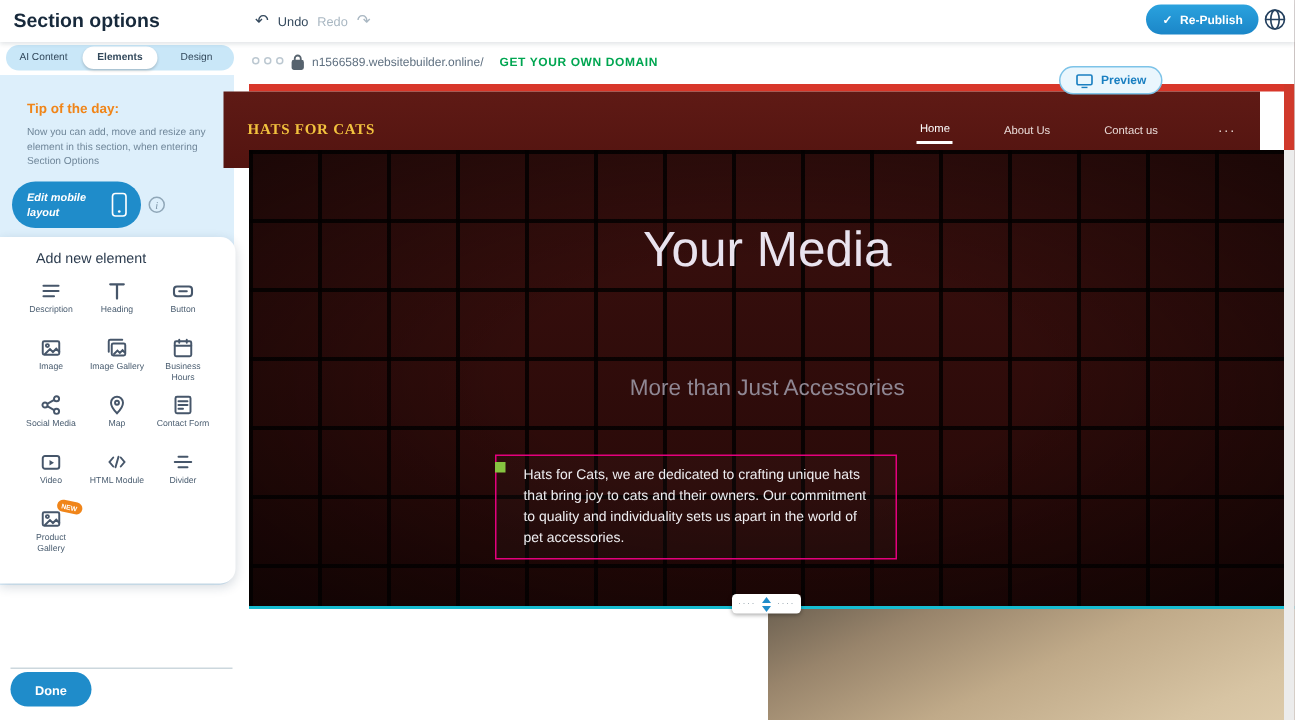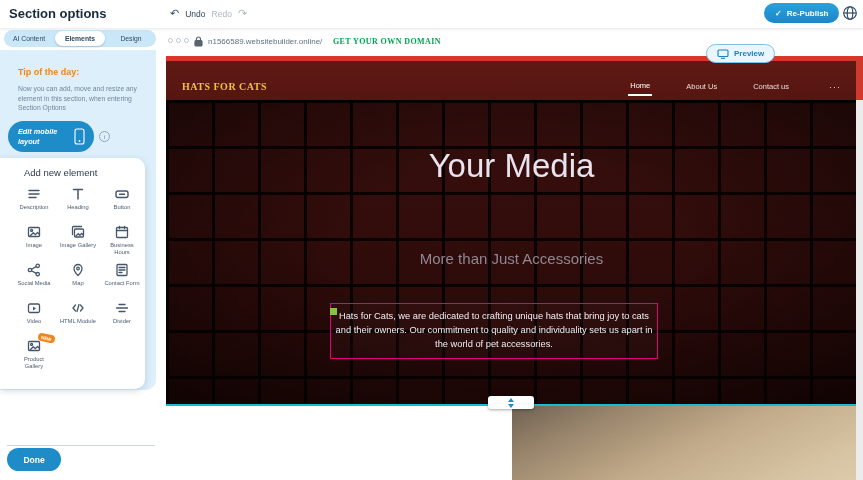--- a/index.html
+++ b/index.html
@@ -35,68 +35,68 @@
               color:#70879a; z-index:5; }
   .edit-mobile { position:absolute; left:8px; top:121px; width:86px; height:31px; border-radius:16px;
                  background:#1f8cca; border:none; color:#fff; font-size:7.3px; font-weight:bold;
                  display:flex; align-items:center; justify-content:space-between; padding:0 9px 0 10px;
                  text-align:left; cursor:pointer; z-index:5; font-family:inherit;font-style:italic; }
   .edit-mobile .lbl { width:48px; line-height:1.25; }
   .info-circle { position:absolute; left:99px; top:131px; width:11px; height:11px; border-radius:50%;
                  border:1px solid #90a7b8; color:#7b93a6; font-size:7px; font-style:italic;
                  font-family:"Liberation Serif", serif; display:flex; align-items:center; justify-content:center;
                  cursor:pointer; z-index:5; }
-  .add-card { position:absolute; left:0; top:158px; width:145px; height:231px; background:#fff;
+  .add-card { position:absolute; left:0; top:158px; width:157px; height:231px; background:#fff;
               border-radius:0 10px 10px 0; box-shadow:0 2px 7px rgba(20,50,80,.18); z-index:6; }
   .add-title { position:absolute; left:24px; top:9px; font-size:9.5px; color:#2b3b4e; }
   .el-grid { position:absolute; left:12px; top:28px; width:132px; display:grid;
              grid-template-columns:repeat(3,1fr); grid-auto-rows:37px; row-gap:1px; }
   .el { display:flex; flex-direction:column; align-items:center; cursor:pointer; position:relative; }
   .elic { width:16px; height:16px; display:block; }
   .ell { margin-top:2px; font-size:5.8px; line-height:1.25; color:#4a5d70; text-align:center; max-width:38px; }
   .badge { position:absolute; top:-4px; left:26px; background:#f08519; color:#fff; font-size:4.5px;
            font-weight:bold; padding:1.5px 3px; border-radius:5px; transform:rotate(12deg); }
   .side-divider { position:absolute; left:7px; top:445px; width:148px; border-top:1px solid #ccd7dd; }
   .done-btn { position:absolute; left:7px; top:448px; width:54px; height:23px; border-radius:12px;
               background:#1f8cca; border:none; color:#fff; font-size:8.5px; font-weight:bold; cursor:pointer;
               font-family:inherit; }
 
   
   .win-dots { position:absolute; left:168px; top:38px; display:flex; gap:3px; }
   .win-dots span { width:5px; height:5px; border-radius:50%; border:1px solid #bcc8d1; }
   .lock { position:absolute; left:194px; top:36px; width:9px; height:11px; }
   .url { position:absolute; left:208px; top:37px; font-size:8px; color:#5f7080; }
   .domain-cta { position:absolute; left:333px; top:37px; font-size:8px; font-weight:bold; color:#00a651;
-                letter-spacing:.4px; cursor:pointer;font-family:Liberation Serif, serif; }
+                letter-spacing:.4px; cursor:pointer; }
 
   
   .red-strip { position:absolute; left:166px; top:56px; width:691px; height:5px; background:#d8372a; }
-  .site-header { position:absolute; left:166px; top:61px; width:691px; height:51px;
+  .site-header { position:absolute; left:149px; top:61px; width:691px; height:51px;
                  background:linear-gradient(#5f1a15,#531410); display:flex; align-items:center; padding:0 16px; }
   .logo { font-family:"Liberation Serif", serif; font-weight:bold; font-size:10px; color:#f2c23e;
           letter-spacing:.5px; }
   .nav { margin-left:auto; display:flex; align-items:center; gap:32px; font-size:7.5px; color:#eadcd9; }
   .nav .nav-item { cursor:pointer; padding:4px 2px; }
   .nav .nav-item.active { color:#fff; border-bottom:2px solid #fff; }
   .nav .more { font-size:9px; letter-spacing:1px; cursor:pointer; margin-left:6px; }
 
   .hero { position:absolute; left:166px; top:100px; width:691px; height:305px;
           background-color:#2e0c0b;
           background-image:
             radial-gradient(ellipse at center, rgba(0,0,0,0) 35%, rgba(0,0,0,.55) 100%),
             linear-gradient(rgba(5,1,1,.88) 3px, transparent 3px),
             linear-gradient(90deg, rgba(5,1,1,.88) 3px, transparent 3px),
             linear-gradient(#3b100e,#240807);
           background-size:auto, 46px 46px, 46px 46px, auto; }
   .hero-h1 { position:absolute; left:0; right:0; top:46px; text-align:center; font-size:33px;
              line-height:39px; color:#e9e3ee; font-weight:400; }
   .hero-sub { position:absolute; left:0; right:0; top:150px; text-align:center; font-size:15px;
               color:#8f8793; }
-  .hero-text { position:absolute; left:164px; top:203px; width:328px; min-height:42px;
-               border:1px solid #e4007d; padding:6px 4px; text-align:center; font-size:9.3px;
+  .hero-text { position:absolute; left:164px; top:203px; width:268px; min-height:42px;
+               border:1px solid #e4007d; padding:6px 18px; text-align:left; font-size:9.3px;
                line-height:1.5; color:#efeef1; background:rgba(255,255,255,.02); cursor:text; }
   .handle { position:absolute; left:-1px; top:4px; width:7px; height:7px; background:#86c440; cursor:grab; }
 
   .resize-pill { position:absolute; left:488px; top:396px; width:46px; height:13px; background:#fff;
                  border-radius:3px; box-shadow:0 1px 3px rgba(0,0,0,.35); z-index:8;
                  display:flex; align-items:center; justify-content:center; gap:4px; cursor:ns-resize; }
   .resize-pill .dotrow { font-size:6px; letter-spacing:1px; color:#9aa7b0; line-height:1; }
   .arrows { display:flex; flex-direction:column; gap:2px; }
   .tri-up { width:0; height:0; border-left:3px solid transparent; border-right:3px solid transparent;
             border-bottom:4px solid #1f8cca; }

